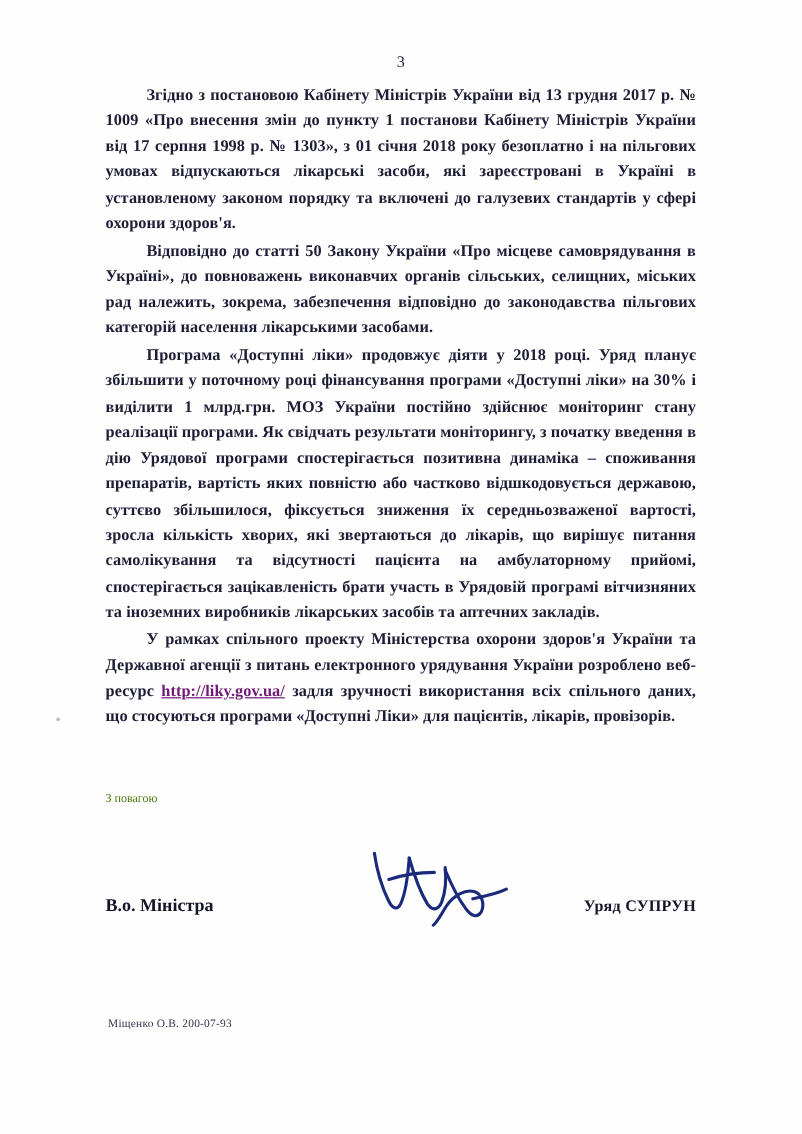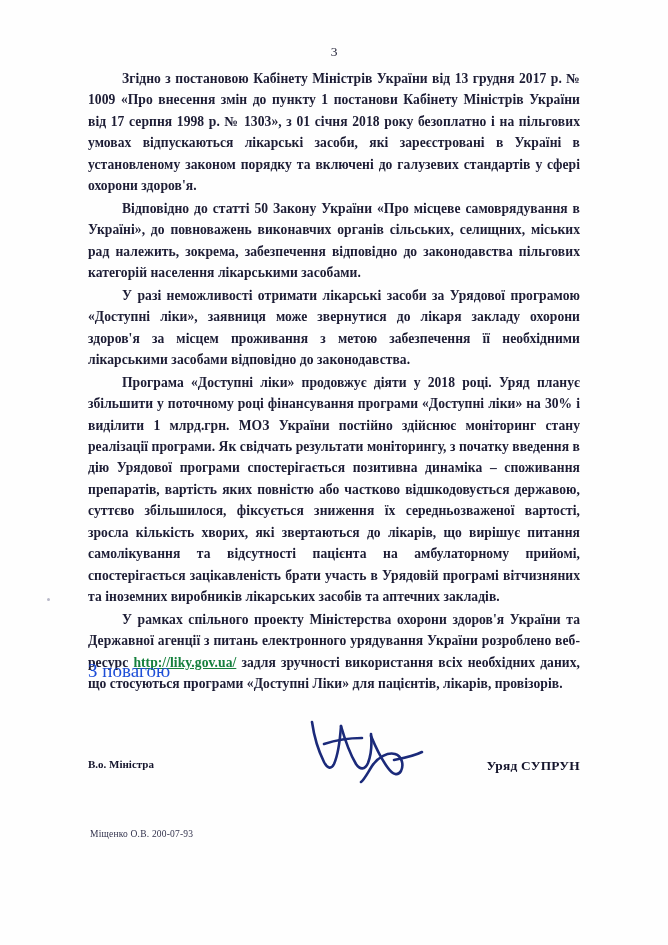--- a/index.html
+++ b/index.html
@@ -40,43 +40,43 @@
     text-align: justify;
     text-justify: inter-word;
     font-size: 13.6px;
     line-height: 1.58;
     text-indent: 34px;
     margin: 0 0 1px 0;
     color: #1d1d35;
     letter-spacing: 0.05px;
   }
   .para a.link {
-    color: #15803d;
+    color: #701a75;
     text-decoration: underline;
   }
   .signature-block {
     position: absolute;
     left: 88px;
     top: 660px;
     width: 492px;
   }
   .regards {
-    font-size: 19px;
+    font-size: 10px;
     margin: 0 0 38px 0;
-    color: #1d4ed8;
+    color: #4d7c0f;
   }
   .sign-row {
     position: relative;
     height: 60px;
   }
   .sign-title {
     position: absolute;
     left: 0;
     top: 38px;
-    font-size: 11px;
+    font-size: 15px;
     font-weight: bold;
     color: #14142b;
   }
   .sign-name {
     position: absolute;
     right: 0;
     top: 38px;
     font-size: 13.4px;
     font-weight: bold;
     color: #14142b;
@@ -85,21 +85,21 @@
   .signature-mark {
     position: absolute;
     left: 210px;
     top: -6px;
     width: 130px;
     height: 72px;
   }
   .footer-note {
     position: absolute;
     left: 90px;
-    top: 829px;
+    top: 849px;
     font-size: 9.5px;
     color: #33334d;
     letter-spacing: 0.2px;
   }
   .edge-mark {
     position: absolute;
     left: 47px;
     top: 598px;
     width: 3px;
     height: 3px;
@@ -110,23 +110,22 @@
 </head>
 <body>
 
 <div class="page">
 
   <div class="page-number">3</div>
 
   <div class="body-text">
     <p class="para">Згідно з постановою Кабінету Міністрів України від 13 грудня 2017 р. № 1009 «Про внесення змін до пункту 1 постанови Кабінету Міністрів України від 17 серпня 1998 р. № 1303», з 01 січня 2018 року безоплатно і на пільгових умовах відпускаються лікарські засоби, які зареєстровані в Україні в установленому законом порядку та включені до галузевих стандартів у сфері охорони здоров'я.</p>
     <p class="para">Відповідно до статті 50 Закону України «Про місцеве самоврядування в Україні», до повноважень виконавчих органів сільських, селищних, міських рад належить, зокрема, забезпечення відповідно до законодавства пільгових категорій населення лікарськими засобами.</p>
-    <p class="para">У разі неможливості отримати лікарські засоби за Урядової програмою «Доступні ліки», заявниця може звернутися до лікаря закладу охорони здоров'я за місцем проживання з метою забезпечення її необхідними лікарськими засобами відповідно до законодавства.</p>
     <p class="para">Програма «Доступні ліки» продовжує діяти у 2018 році. Уряд планує збільшити у поточному році фінансування програми «Доступні ліки» на 30% і виділити 1 млрд.грн. МОЗ України постійно здійснює моніторинг стану реалізації програми. Як свідчать результати моніторингу, з початку введення в дію Урядової програми спостерігається позитивна динаміка – споживання препаратів, вартість яких повністю або частково відшкодовується державою, суттєво збільшилося, фіксується зниження їх середньозваженої вартості, зросла кількість хворих, які звертаються до лікарів, що вирішує питання самолікування та відсутності пацієнта на амбулаторному прийомі, спостерігається зацікавленість брати участь в Урядовій програмі вітчизняних та іноземних виробників лікарських засобів та аптечних закладів.</p>
-    <p class="para"><span>У рамках спільного проекту Міністерства охорони здоров'я України та Державної агенції з питань електронного урядування України розроблено веб-ресурс </span><a class="link" href="#">http://liky.gov.ua/</a><span> задля зручності використання всіх необхідних даних, що стосуються програми «Доступні Ліки» для пацієнтів, лікарів, провізорів.</span></p>
+    <p class="para"><span>У рамках спільного проекту Міністерства охорони здоров'я України та Державної агенції з питань електронного урядування України розроблено веб-ресурс </span><a class="link" href="#">http://liky.gov.ua/</a><span> задля зручності використання всіх спільного даних, що стосуються програми «Доступні Ліки» для пацієнтів, лікарів, провізорів.</span></p>
   </div>
 
   <div class="signature-block">
     <div class="regards">З повагою</div>
     <div class="sign-row">
       <div class="sign-title">В.о. Міністра</div>
       <svg class="signature-mark" viewBox="0 0 130 72">
         <g fill="none" stroke="#1b2a7a" stroke-width="2.6" stroke-linecap="round" stroke-linejoin="round">
           <path d="M14 8 C16 22, 20 36, 26 48 C29 54, 33 56, 36 50 C40 41, 42 26, 43 12"></path>
           <path d="M43 12 C47 26, 52 40, 58 50 C62 56, 67 56, 70 49 C73 41, 74 30, 73 20"></path>

